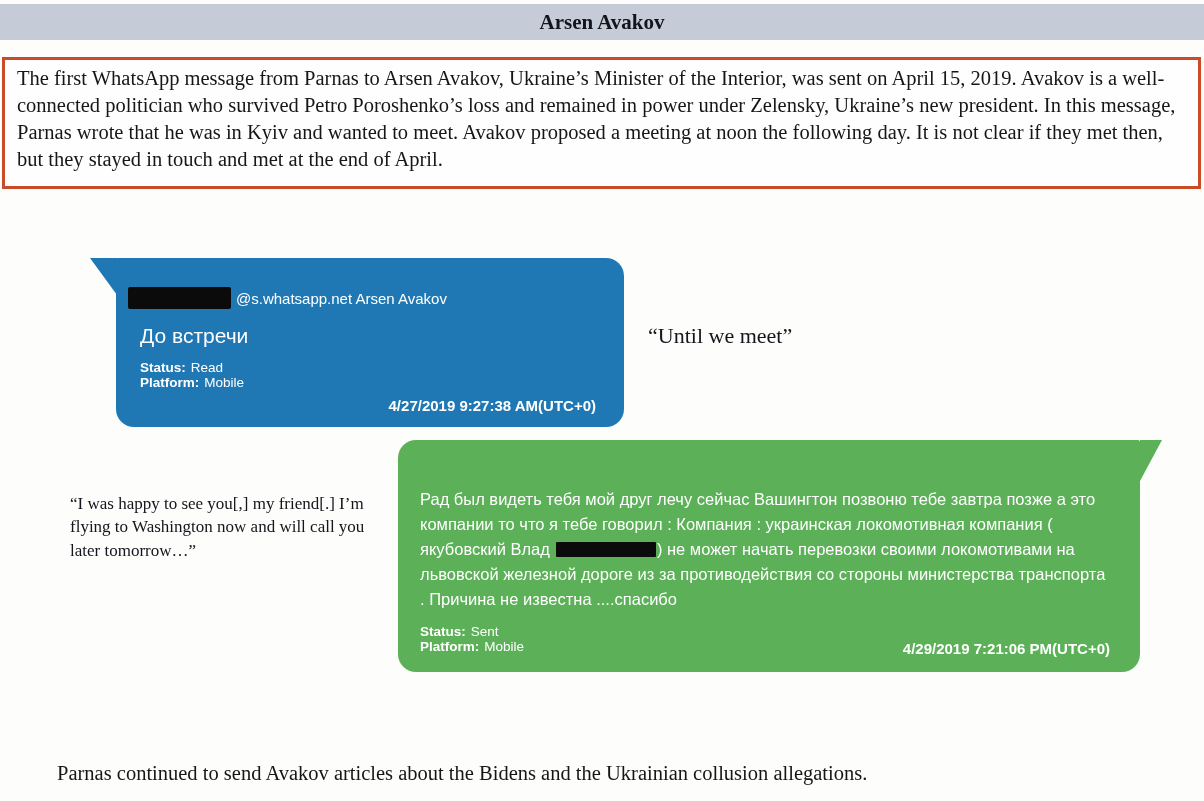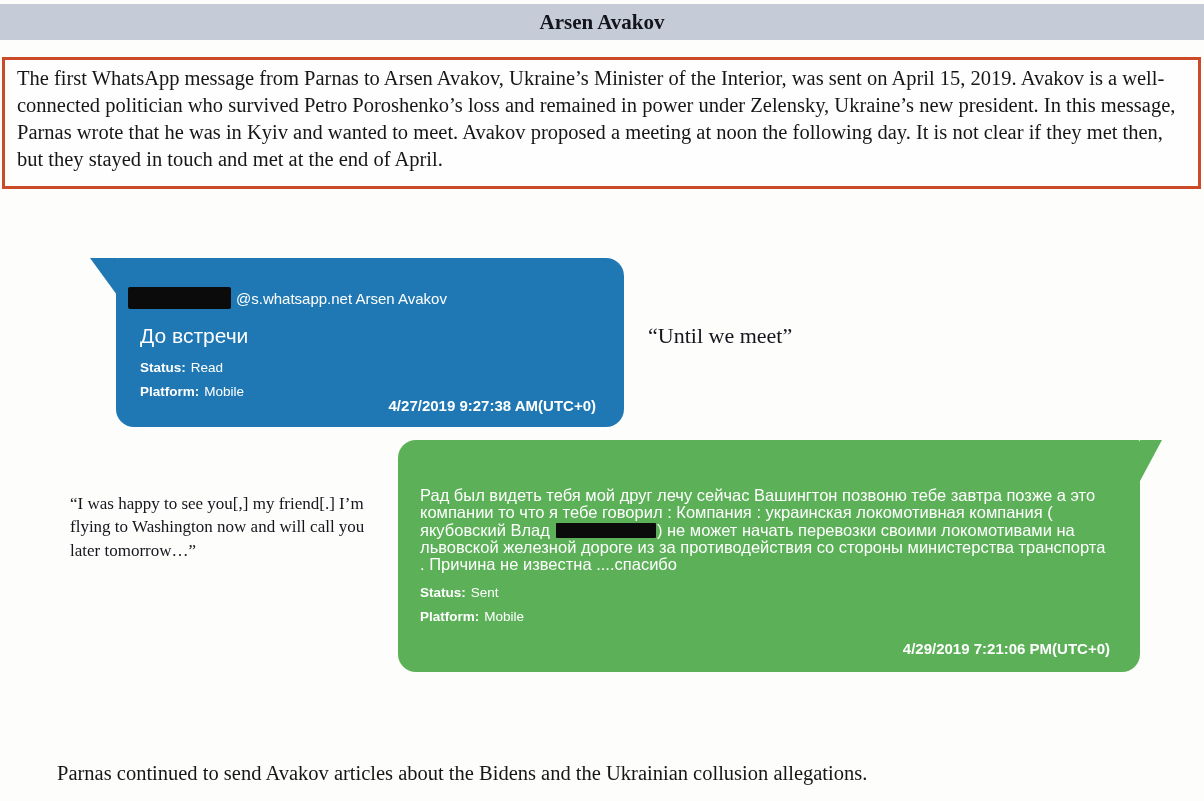--- a/index.html
+++ b/index.html
@@ -72,32 +72,32 @@
   .redaction-block {
     display:inline-block; background:#0b0b0b; border-radius:2px;
     margin-right:5px; flex:none;
   }
   .redaction-hdr-in  { width:103px; height:22px; }
   .redaction-hdr-out { width:96px;  height:22px; }
 
   .msg-body-lg { font-size:21px; margin-top:15px; }
 
   .msg-body-para {
-    font-size:16.5px; line-height:17px; margin-top:11px;
+    font-size:16.5px; line-height:25px; margin-top:11px;
   }
   .redaction-inline {
     display:inline-block; width:100px; height:15px;
     background:#0b0b0b; border-radius:1px;
     margin-left:6px; margin-right:1px;
     transform:translateY(2px);
   }
 
   .meta { font-size:13.5px; }
   .meta-1 { margin-top:12px; }
-  .meta-2 { margin-top:9px; }
+  .meta-2 { }
   .meta-label { font-weight:bold; margin-right:5px; }
 
   .timestamp {
     position:absolute; font-weight:bold; font-size:15px; color:#ffffff;
     font-family:"Liberation Sans", sans-serif;
   }
   .ts-in  { right:28px; bottom:13px; }
   .ts-out { right:30px; bottom:15px; }
 
   

